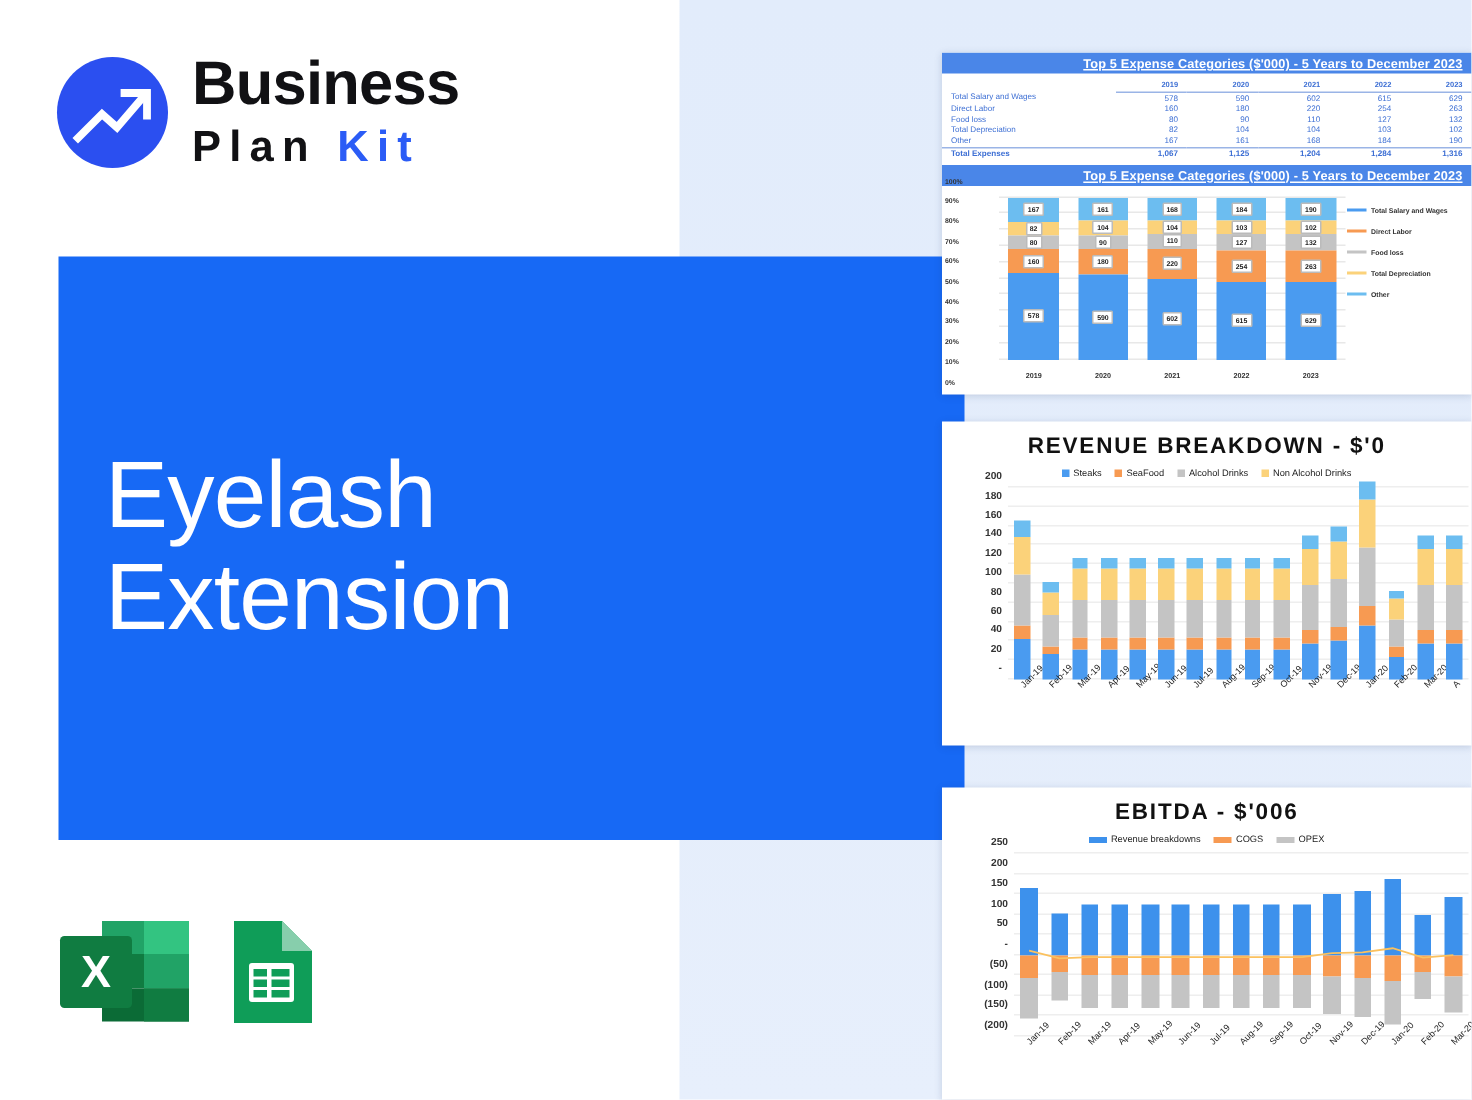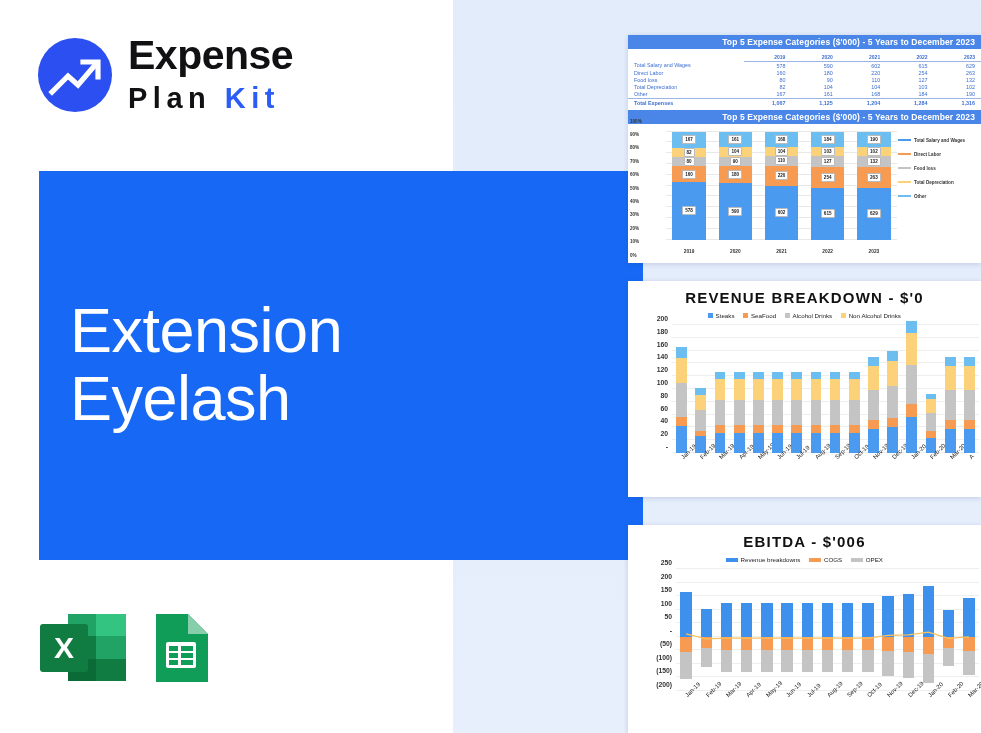--- a/index.html
+++ b/index.html
@@ -43,21 +43,21 @@
   #file-label{
     font-size:31px;font-weight:bold;color:#111114;letter-spacing:-0.3px;
     margin-left:12px;white-space:nowrap;
   }
   
   .card{position:absolute;background:#fff;box-shadow:0 1px 5px rgba(25,50,100,.18);overflow:hidden;}
   
   #card-expense{left:628px;top:35px;width:353px;height:228px;}
   .sheet-title{
     background:#4a86e8;color:#fff;font-size:8.5px;font-weight:bold;
-    text-align:right;padding:2px 6px 2px 0;letter-spacing:.1px;white-space:nowrap;
+    text-align:right;padding:2px 6px 2px 0;letter-spacing:.1px;white-space:nowrap;text-decoration:underline;
   }
   #exp-table{width:100%;border-collapse:collapse;margin-top:4px;font-size:5.4px;color:#3d6fd4;}
   #exp-table th{
     font-size:5px;font-weight:bold;color:#3d6fd4;text-align:right;
     padding:1px 6px 1px 0;border-bottom:.6px solid #9ab4e6;
   }
   #exp-table th.lbl{width:110px;border-bottom:none;}
   #exp-table td{padding:0.6px 6px 0.6px 0;text-align:right;white-space:nowrap;}
   #exp-table td.lbl{text-align:left;padding-left:6px;}
   #exp-table tr.total td{font-weight:bold;border-top:.6px solid #9ab4e6;padding-top:1px;}
@@ -113,28 +113,28 @@
 
 <div id="logo">
   <div id="logo-mark">
     <svg width="78" height="78" viewBox="0 0 78 78">
       <circle cx="39" cy="39" r="37" fill="#2b4ff0"></circle>
       <path d="M16 56 L32 40 L42 49 L60 28" stroke="#ffffff" stroke-width="5.2" fill="none" stroke-linecap="square"></path>
       <path d="M47 26 L62 26 L62 41" stroke="#ffffff" stroke-width="5.2" fill="none" stroke-linecap="square"></path>
     </svg>
   </div>
   <div id="logo-text">
-    <div class="logo-line1">Expense</div>
+    <div class="logo-line1">Business</div>
     <div class="logo-line2"><span>Plan </span><span class="logo-kit">Kit</span></div>
   </div>
 </div>
 
 <div id="headline">
+  <div>Eyelash</div>
   <div>Extension</div>
-  <div>Eyelash</div>
 </div>
 
 <div id="file-row">
   <div class="xls-icon">
     <svg width="90" height="72" viewBox="0 0 90 72">
       <rect x="30" y="2" width="58" height="22" fill="#21a366"></rect>
       <rect x="30" y="24" width="58" height="23" fill="#107c41"></rect>
       <rect x="30" y="47" width="58" height="22" fill="#0b6b36"></rect>
       <rect x="58" y="2" width="30" height="22" fill="#33c481"></rect>
       <rect x="58" y="24" width="30" height="23" fill="#21a366"></rect>

